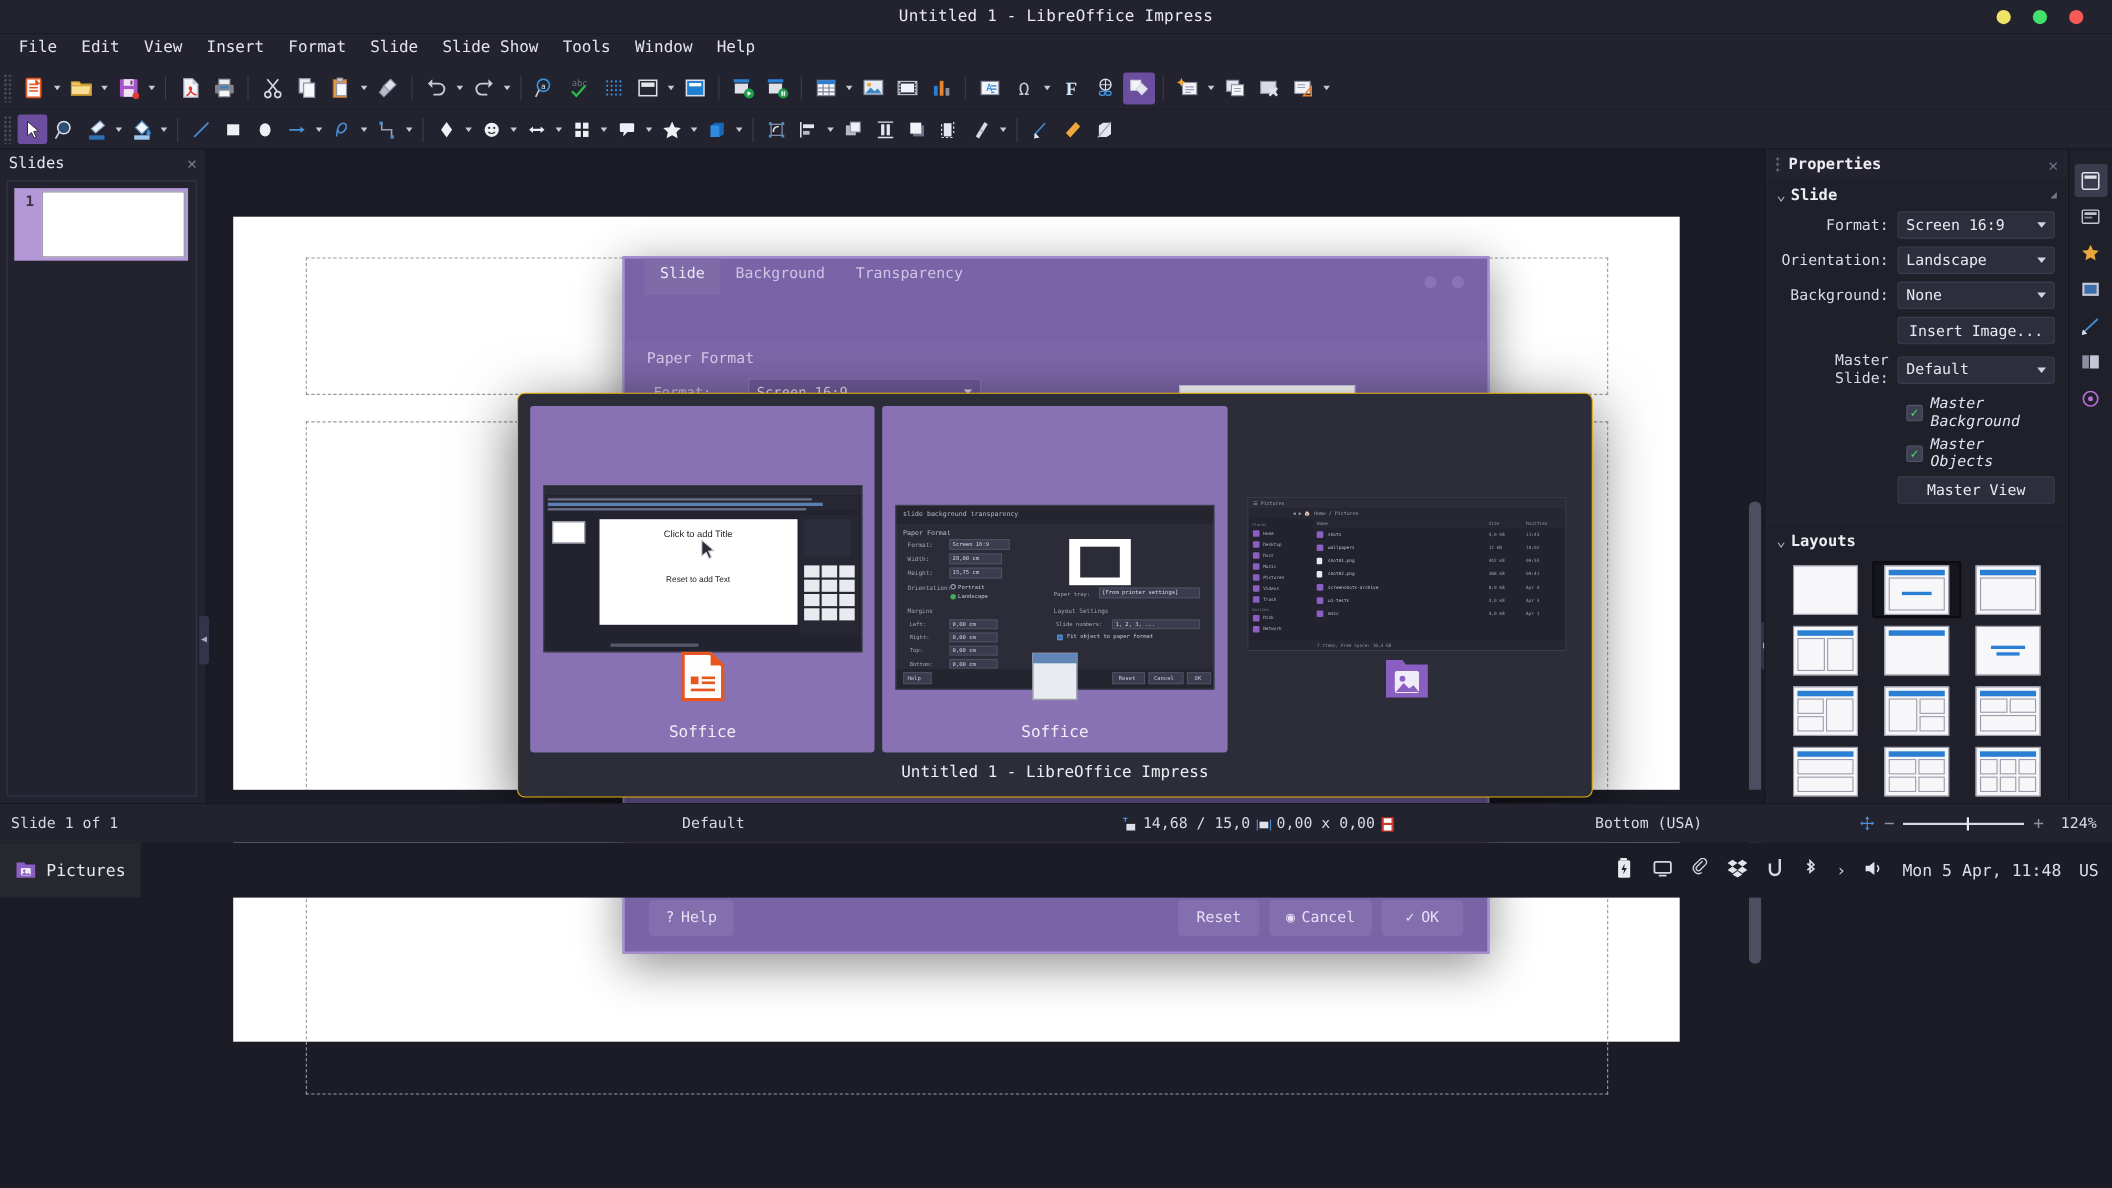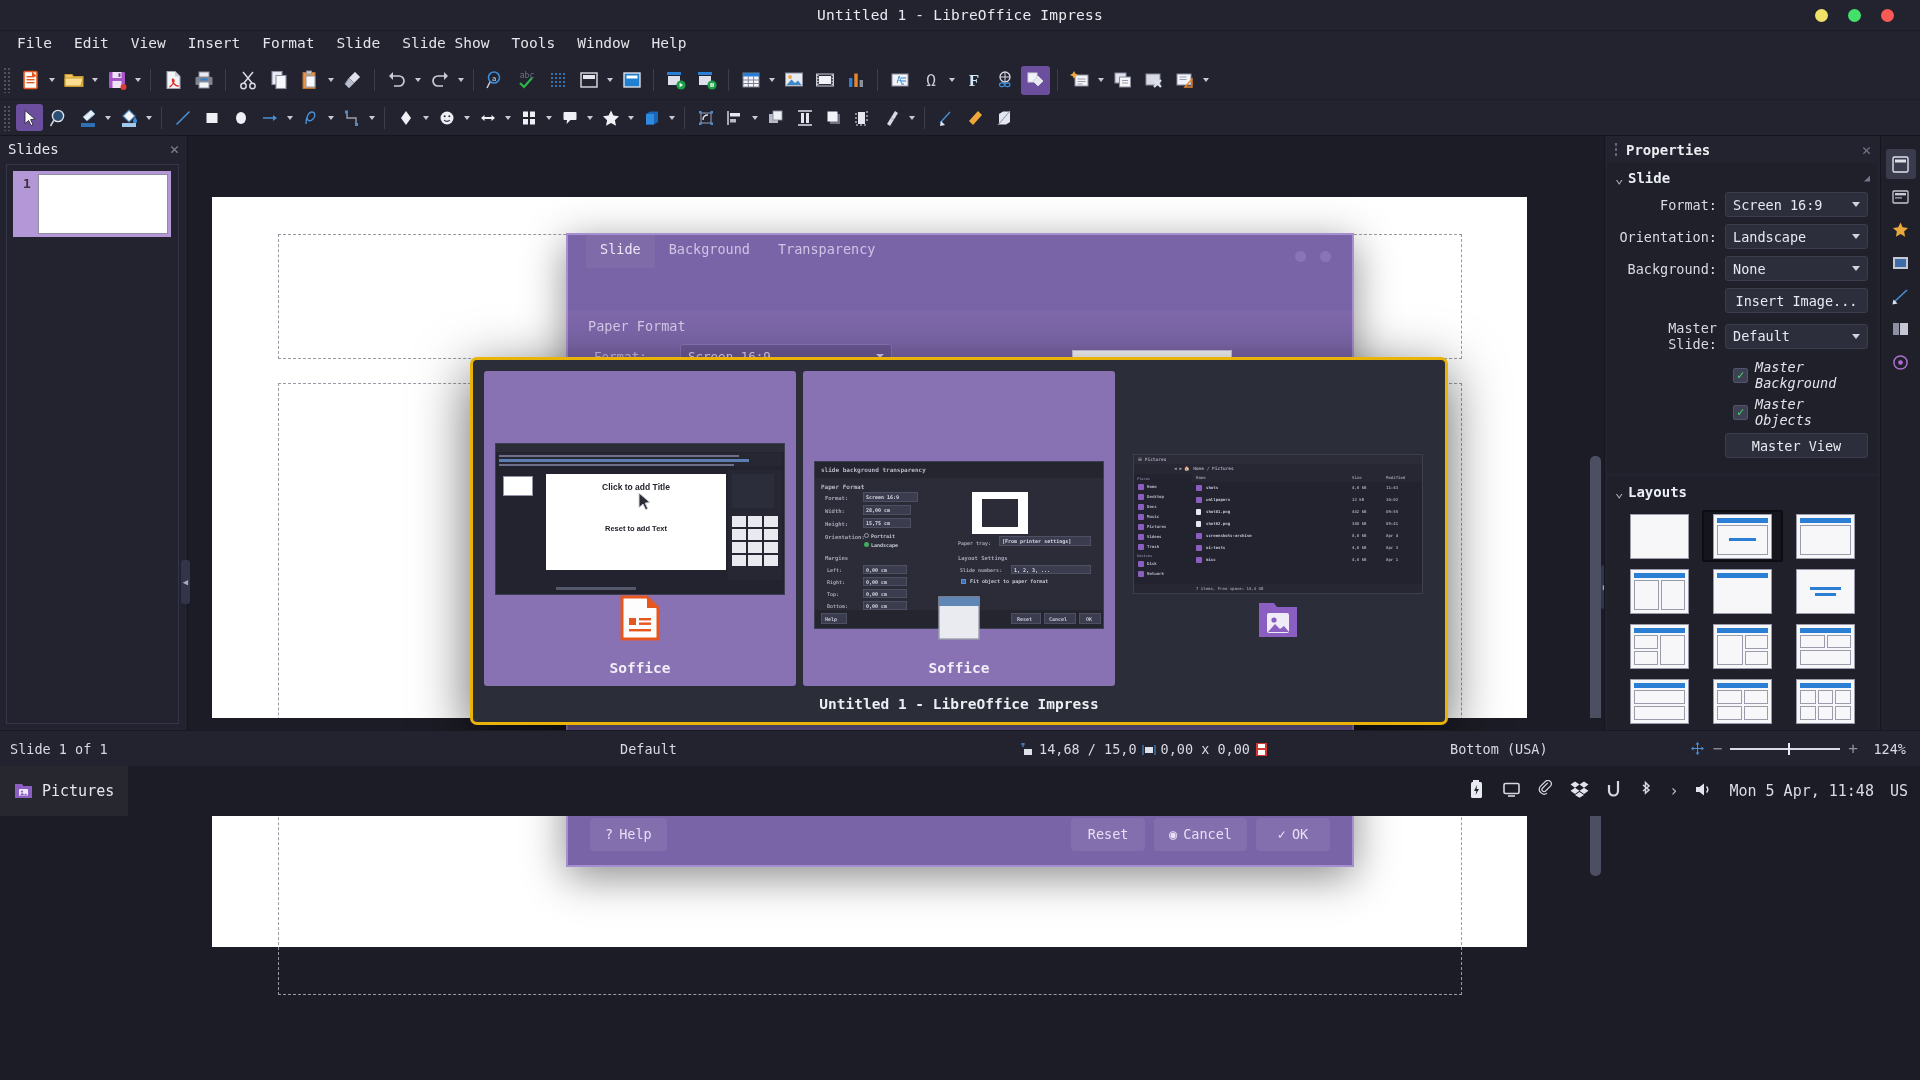--- a/index.html
+++ b/index.html
@@ -300,24 +300,23 @@
   .dbtn {
     height: 33px; min-width: 74px; padding: 0 15px; background: #8b76b4;
     border-radius: 4px; display: flex; align-items: center; justify-content: center;
     gap: 6px; font-size: 13.5px; color: #e7dff5;
   }
   .dbtn.ghost { background: #846fae; }
 
   
   .switcher {
     position: absolute; left: 470px; top: 357px; width: 978px; height: 368px;
-    background: #2b2d38; border-radius: 7px; border: 3px solid #eab308;
+    background: #2b2d38; border-radius: 7px; border: 1px solid #eab308;
     box-shadow: 0 14px 55px rgba(0,0,0,.6);
     padding: 11px;
-    font-weight: bold;
   }
   .sw-row { display: flex; gap: 7px; height: 315px; }
   .sw-card {
     width: 316px; border-radius: 3px; position: relative;
     display: flex; flex-direction: column; align-items: center;
     padding-top: 18px;
   }
   .sw-card.hl { background: #8872b3; }
   .sw-card.plain { background: #2b2d38; }
   .sw-preview {

